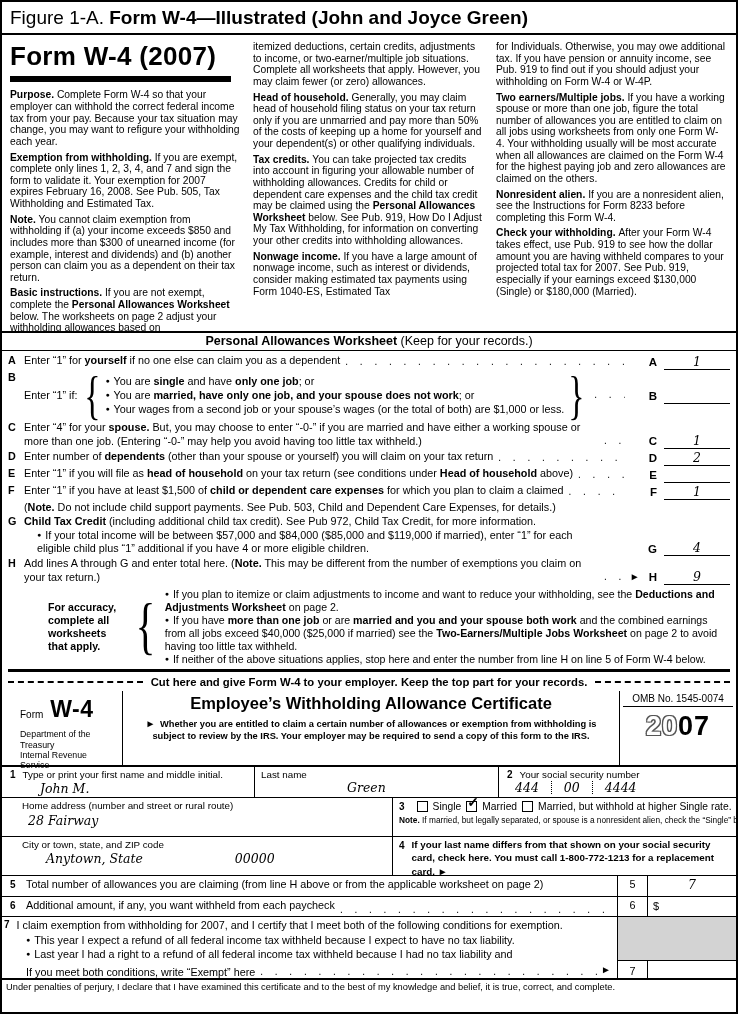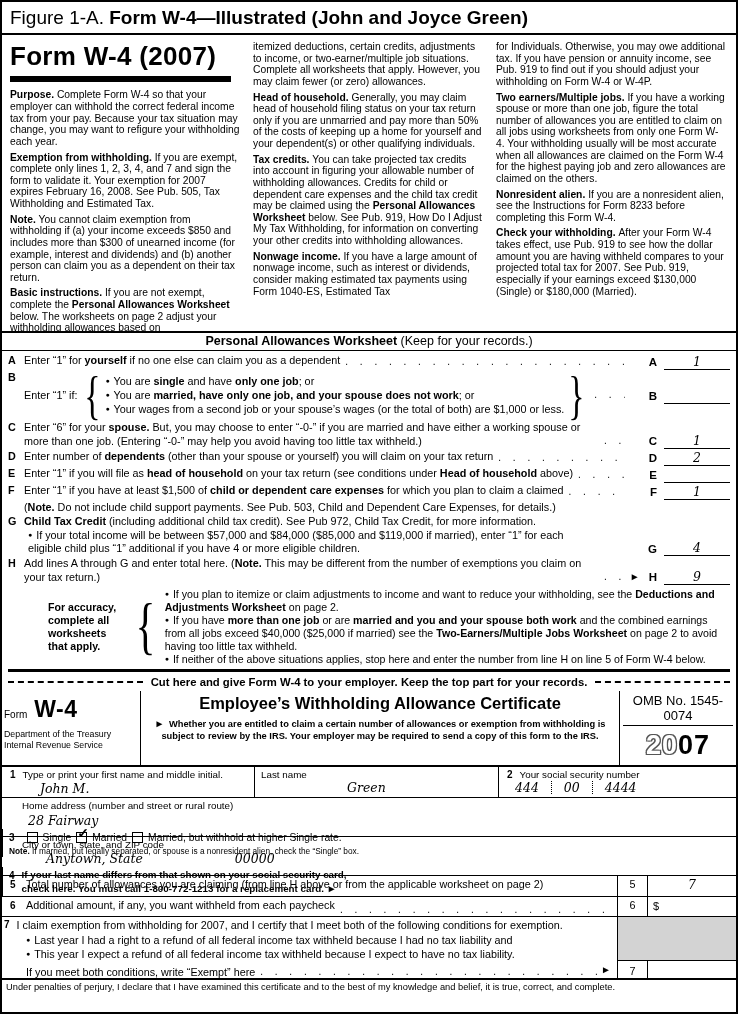--- a/index.html
+++ b/index.html
@@ -45,46 +45,46 @@
   .acc-label { width:78px; flex:none; font-weight:bold; }
   .acc-brace { font-size:64px; margin:0 4px; }
   .acc-bullets { flex:1; min-width:0; }
 
   
   .cut { display:flex; align-items:center; gap:8px; padding:4px 6px 3px 6px; font-weight:bold; font-size:11.3px; }
   .cut-dash { flex:1; border-top:2px dashed #000; height:0; }
 
   
   .cert-header { display:flex; border-bottom:2px solid #000; height:76px; }
-  .ch-left { width:139px; flex:none; border-right:1.5px solid #000; padding:5px 4px 2px 2px; }
+  .ch-left { width:121px; flex:none; border-right:1.5px solid #000; padding:5px 4px 2px 18px; }
   .ch-form-line { display:flex; align-items:flex-end; gap:7px; }
   .ch-form-word { font-size:10px; padding-bottom:3px; }
   .ch-form-name { font-size:23px; font-weight:bold; letter-spacing:0.5px; }
   .ch-dept { font-size:8.8px; line-height:1.15; margin-top:6px; }
   .ch-mid { flex:1; text-align:center; padding:2px 8px; }
   .ch-title { font-size:16.5px; font-weight:bold; margin-top:1px; }
   .ch-sub { font-size:9.3px; font-weight:bold; line-height:1.25; margin-top:5px; }
   .ch-right { width:117px; flex:none; border-left:1.5px solid #000; text-align:center; padding:2px 3px; }
-  .ch-omb { font-size:13px; border-bottom:1px solid #000; padding-bottom:2px; }
+  .ch-omb { font-size:10px; border-bottom:1px solid #000; padding-bottom:2px; }
   .ch-year { font-size:27px; font-weight:bold; letter-spacing:1px; margin-top:4px; }
   .yr-outline { color:#fff; text-shadow:-1.2px -1.2px 0 #555, 1.2px -1.2px 0 #555, -1.2px 1.2px 0 #555, 1.2px 1.2px 0 #555; }
 
   .fld-num { font-weight:bold; font-size:10px; margin:0 7px 0 2px; }
   .fld-label { font-size:9.8px; }
   .cert-row { display:flex; border-bottom:1.5px solid #000; }
   .cell { padding:2px 4px 1px 6px; min-width:0; }
   .bl { border-left:1.5px solid #000; }
   .row1 { height:31px; }
   .c-first { width:252px; flex:none; }
   .c-last { flex:1; }
   .c-ssn { width:238px; flex:none; }
   .hw-val { margin:1px 0 0 32px; }
   .ssn { display:flex; align-items:center; margin:0 0 0 10px; }
   .ssn-sep { width:0; height:13px; border-left:1.2px dotted #000; margin:0 12px; }
-  .row23 { height:39px;flex-direction:column; }
+  .row23 { height:39px; }
   .c-addr { width:390px; flex:none; }
   .c-right { flex:1; }
   .opt-row { font-size:10.3px; display:flex; align-items:center; gap:5px; margin-top:1px; white-space:nowrap; }
   .cb { width:11px; height:11px; border:1.5px solid #000; flex:none; position:relative; display:inline-block; }
   .cb .check { position:absolute; top:-8px; left:0px; font-size:14px; font-weight:bold; font-style:normal; }
   .opt-note { font-size:8.3px; margin-top:3px; white-space:nowrap; }
   .line4-text { font-size:9.8px; font-weight:bold; line-height:1.3; display:flex; }
   .l4-body { max-width:330px; }
   .city-vals { display:flex; margin:1px 0 0 24px; }
   .zip { margin-left:92px; }
@@ -173,21 +173,21 @@
         <span class="dots" style="align-self:center;">. . . . . . . . . . . . . . . . . . . . . . . . . . . . . . . . . . . . . . . . . . . . . . . . . . . . . . . . . . . . . . . . . . . . . . . . . . . . . . . . . . . . . . . . . . </span>
       </div>
       <span class="val-group" style="align-self:center;">
         <span class="val-letter">B</span>
         <span class="val-line hw"></span>
       </span>
     </div>
 
     <div class="ws-row">
       <span class="ws-letter">C</span>
-      <span class="ws-text"><span>Enter “6” for your </span><span style="font-weight: bold;">spouse.</span><span> But, you may choose to enter “-0-” if you are married and have either a working spouse or more than one job. (Entering “-0-” may help you avoid having too little tax withheld.)</span></span>
+      <span class="ws-text"><span>Enter “4” for your </span><span style="font-weight: bold;">spouse.</span><span> But, you may choose to enter “-0-” if you are married and have either a working spouse or more than one job. (Entering “-0-” may help you avoid having too little tax withheld.)</span></span>
       <span class="dots">. . . . . . . . . . . . . . . . . . . . . . . . . . . . . . . . . . . . . . . . . . . . . . . . . . . . . . . . . . . . . . . . . . . . . . . . . . . . . . . . . . . . . . . . . . </span>
       <span class="val-group">
         <span class="val-letter">C</span>
         <span class="val-line hw">1</span>
       </span>
     </div>
 
     <div class="ws-row">
       <span class="ws-letter">D</span>
       <span class="ws-text"><span>Enter number of </span><span style="font-weight: bold;">dependents</span><span> (other than your spouse or yourself) you will claim on your tax return</span></span>
@@ -216,21 +216,21 @@
         <span class="val-letter">F</span>
         <span class="val-line hw">1</span>
       </span>
     </div>
     <div class="ws-note"><span>(</span><span style="font-weight: bold;">Note.</span><span> Do not include child support payments. See Pub. 503, Child and Dependent Care Expenses, for details.)</span></div>
 
     <div class="ws-row">
       <span class="ws-letter">G</span>
       <div class="g-block">
         <div><span style="font-weight: bold;">Child Tax Credit</span><span> (including additional child tax credit). See Pub 972, Child Tax Credit, for more information.</span></div>
-        <div class="bullet ws-sub" style="margin-left:4px;"><span>If your total income will be between $57,000 and $84,000 ($85,000 and $119,000 if married), enter “1” for each eligible child plus “1” additional if you have 4 or more eligible children.</span></div>
+        <div class="bullet ws-sub" style="margin-left:13px;"><span>If your total income will be between $57,000 and $84,000 ($85,000 and $119,000 if married), enter “1” for each eligible child plus “1” additional if you have 4 or more eligible children.</span></div>
       </div>
       <span class="val-group">
         <span class="val-letter">G</span>
         <span class="val-line hw">4</span>
       </span>
     </div>
 
     <div class="ws-row">
       <span class="ws-letter">H</span>
       <span class="ws-text"><span>Add lines A through G and enter total here. (</span><span style="font-weight: bold;">Note.</span><span> This may be different from the number of exemptions you claim on your tax return.)</span></span>
@@ -358,22 +358,22 @@
     <span class="numbox">6</span>
     <span class="valbox money"><span>$</span><span class="hw"></span></span>
   </div>
 
   <div class="l7-wrap">
     <div class="l7-left">
       <div class="lead">
         <span class="fld-num">7</span>
         <span>I claim exemption from withholding for 2007, and I certify that I meet both of the following conditions for exemption.</span>
       </div>
+      <div class="l7-bullet bullet">This year I expect a refund of all federal income tax withheld because I expect to have no tax liability.</div>
       <div class="l7-bullet bullet">Last year I had a right to a refund of all federal income tax withheld because I had no tax liability and</div>
-      <div class="l7-bullet bullet">This year I expect a refund of all federal income tax withheld because I expect to have no tax liability.</div>
     </div>
     <div class="l7-shade"></div>
   </div>
   <div class="l7-exempt">
     <span class="txt">If you meet both conditions, write “Exempt” here</span>
     <span class="dots">. . . . . . . . . . . . . . . . . . . . . . . . . . . . . . . . . . . . . . . . . . . . . . . . . . . . . . . . . . . . . . . . . . . . . . . . . . . . . . . . . . . . . . . . . . </span>
     <span class="arrow" style="margin:0 6px 3px 0;">►</span>
     <span class="numbox">7</span>
     <span class="valbox hw"></span>
   </div>

